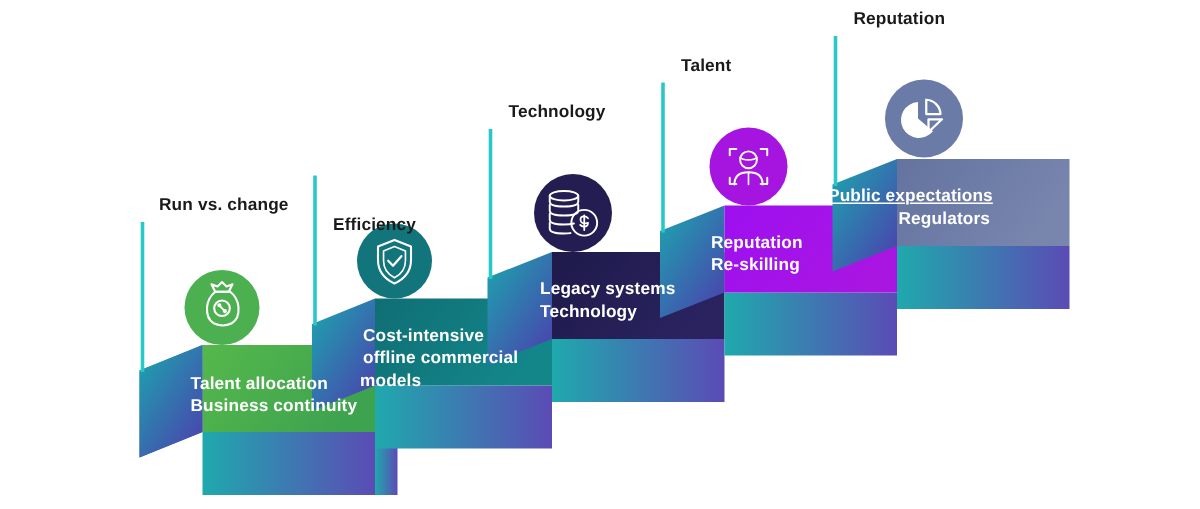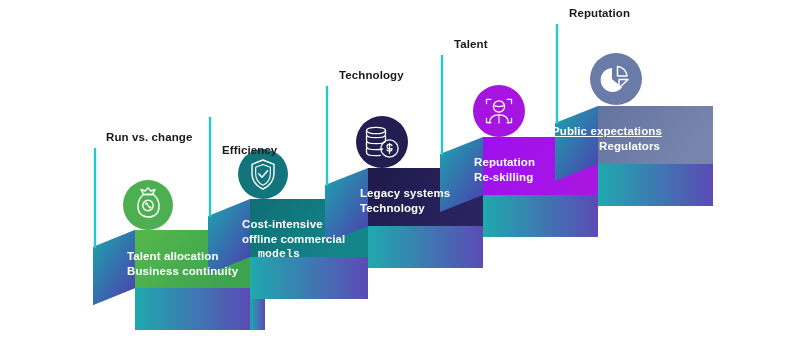--- a/index.html
+++ b/index.html
@@ -221,21 +221,21 @@
   <div class="cap-label" style="left:552px; top:7px;">Reputation</div>
 
   <div>
     <div class="step-text" style="left:127px; top:249px;">Talent allocation</div>
     <div class="step-text" style="left:127px; top:264px;">Business continuity</div>
   </div>
 
   <div>
     <div class="step-text" style="left:242px; top:217px;">Cost-intensive</div>
     <div class="step-text" style="left:242px; top:232px;">offline commercial</div>
-    <div class="step-text" style="left:258px; top:247px;font-family:Liberation Mono, monospace;">models</div>
+    <div class="step-text" style="left:240px; top:247px;">models</div>
   </div>
 
   <div>
     <div class="step-text" style="left:360px; top:186px;">Legacy systems</div>
     <div class="step-text" style="left:360px; top:201px;">Technology</div>
   </div>
 
   <div>
     <div class="step-text" style="left:474px; top:155px;">Reputation</div>
     <div class="step-text" style="left:474px; top:170px;">Re-skilling</div>

